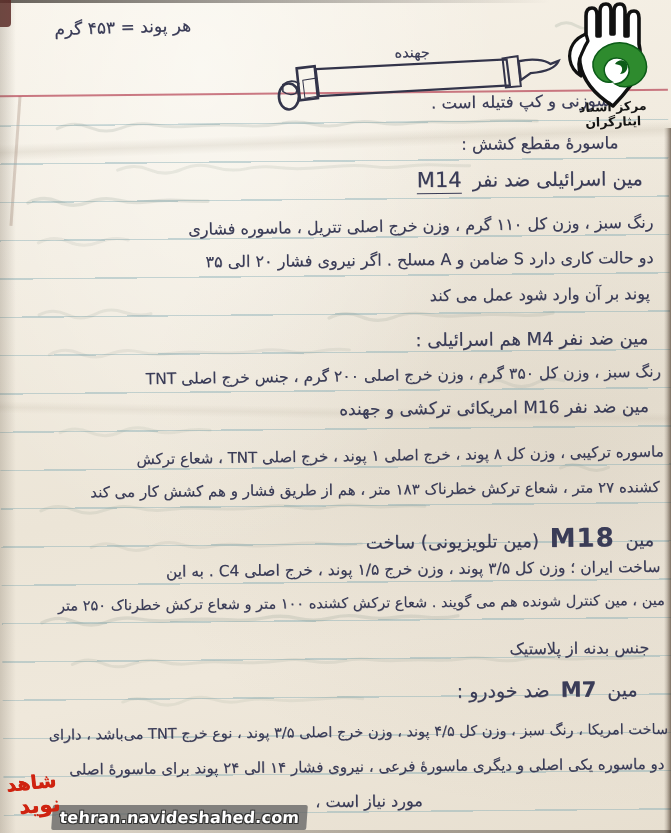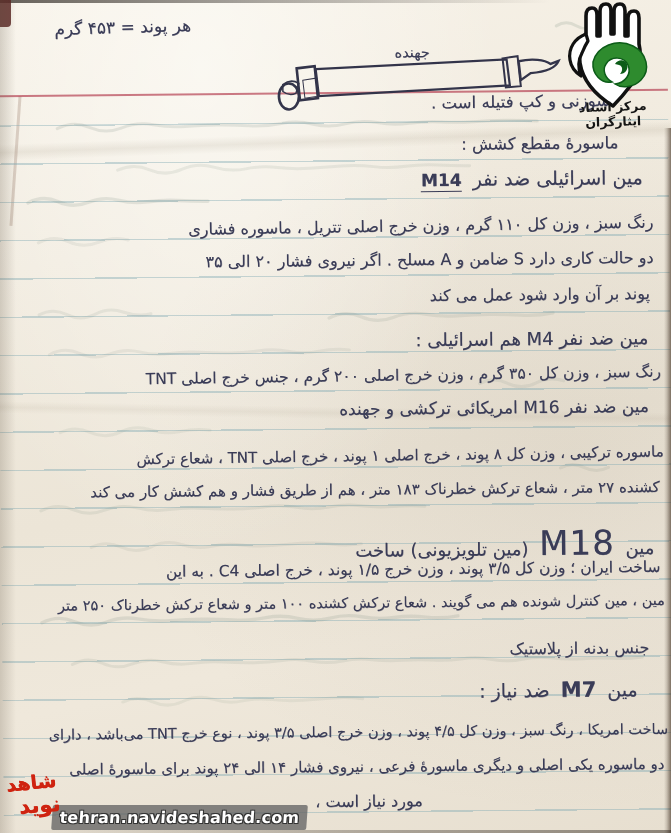--- a/index.html
+++ b/index.html
@@ -49,31 +49,31 @@
       font-family:"DejaVu Sans",sans-serif;
       text-shadow:.35px .3px 0 rgba(58,60,87,.5);}
   .hw .code{font-family:"DejaVu Sans",sans-serif;}
   .u{border-bottom:1.8px solid #3a3c57;padding-bottom:1px;}
   .sp{margin-inline:5px;}
   #note-top{top:15px;left:58px;font-size:17px;transform:rotate(-1.2deg);}
   #lbl-fuse{top:45px;left:398px;font-size:14.5px;}
   .l0{top:94px;right:58px;font-size:16.5px;transform:rotate(-0.3deg);}
   .l1{top:136px;right:50px;font-size:16.5px;}
   .l2{top:169px;right:26px;font-size:19px;}
-  .l2 .code{font-size:17px;font-weight:bold;}
+  .l2 .code{font-size:21px;font-weight:normal;}
   .l3{top:217px;right:16px;font-size:16px;transform:rotate(-0.35deg);}
   .l4{top:251px;right:16px;font-size:16px;}
   .l5{top:287px;right:20px;font-size:16px;}
   .l6{top:330px;right:22px;font-size:18px;}
   .l7{top:367px;right:10px;font-size:15.5px;transform:rotate(-0.3deg);}
   .l8{top:399px;right:22px;font-size:17px;}
   .l9{top:447px;right:8px;font-size:15px;transform:rotate(-0.3deg);}
   .l10{top:481px;right:12px;font-size:15px;}
   .l11{top:525px;right:18px;font-size:18px;}
-  .l11 .code{font-size:34px;font-weight:normal;letter-spacing:1px;}
+  .l11 .code{font-size:26px;font-weight:bold;letter-spacing:1px;}
   .l12{top:561px;right:12px;font-size:15.5px;}
   .l13{top:595px;right:8px;font-size:14.5px;}
   .l14{top:641px;right:24px;font-size:16px;}
   .l15{top:680px;right:36px;font-size:19px;}
   .l15 .code{font-size:21px;font-weight:bold;}
   .l16{top:724px;right:6px;font-size:14.5px;}
   .l17{top:758px;right:10px;font-size:15px;}
   .l18{top:792px;right:252px;font-size:16px;}
 
   
@@ -162,21 +162,21 @@
       <span>مین</span>
       <span class="code sp">M18</span>
       <span>(مین تلویزیونی) ساخت</span>
     </div>
     <div class="hw l12">ساخت ایران ؛ وزن کل ۳/۵ پوند ، وزن خرج ۱/۵ پوند ، خرج اصلی C4 . به این</div>
     <div class="hw l13">مین ، مین کنترل شونده هم می گویند . شعاع ترکش کشنده ۱۰۰ متر و شعاع ترکش خطرناک ۲۵۰ متر</div>
     <div class="hw l14">جنس بدنه از پلاستیک</div>
     <div class="hw l15">
       <span>مین</span>
       <span class="code sp">M7</span>
-      <span>ضد نیاز :</span>
+      <span>ضد خودرو :</span>
     </div>
     <div class="hw l16">ساخت امریکا ، رنگ سبز ، وزن کل ۴/۵ پوند ، وزن خرج اصلی ۳/۵ پوند ، نوع خرج TNT می‌باشد ، دارای</div>
     <div class="hw l17">دو ماسوره یکی اصلی و دیگری ماسورهٔ فرعی ، نیروی فشار ۱۴ الی ۲۴ پوند برای ماسورهٔ اصلی</div>
     <div class="hw l18">مورد نیاز است ،</div>
   </div>
 
   <div id="org-logo">
     <svg width="116" height="130" viewBox="0 0 116 130">
       <path d="M58,106 C42,96 28,82 25,63 C23,50 26,40 31,33
                L31,16 Q31,8 37,8 Q42,8 42,15 L42,36 L45,36 L45,11

